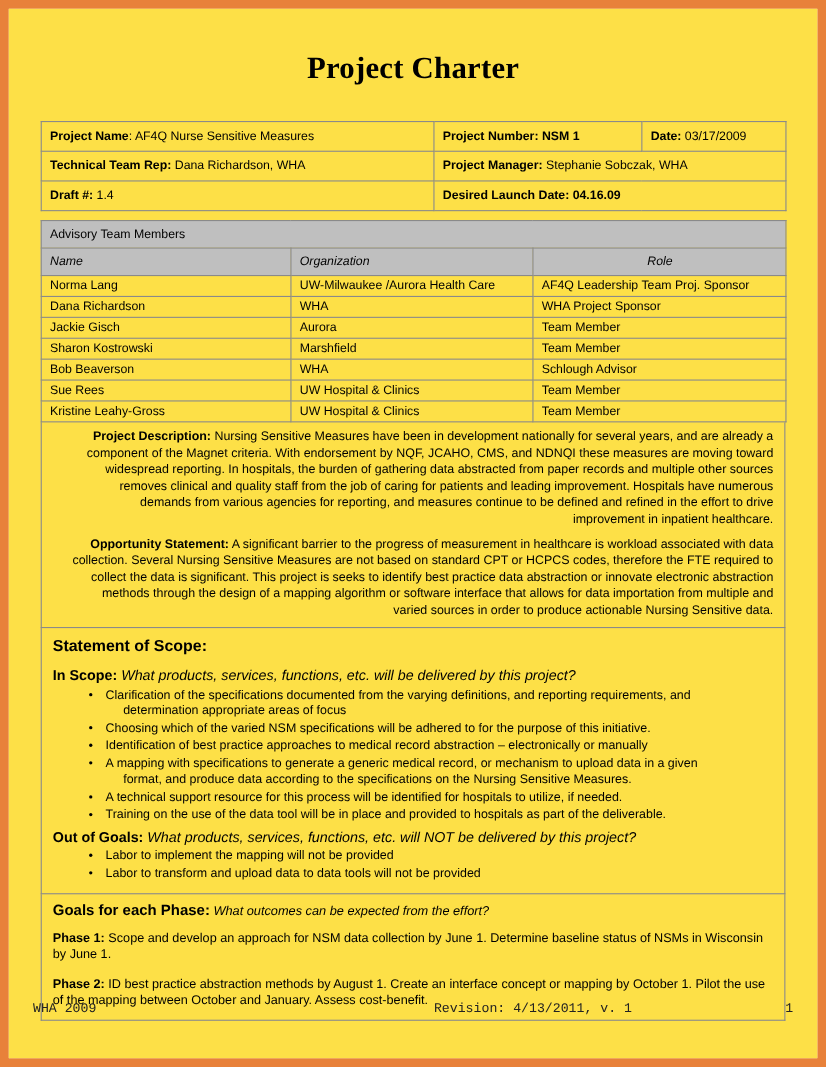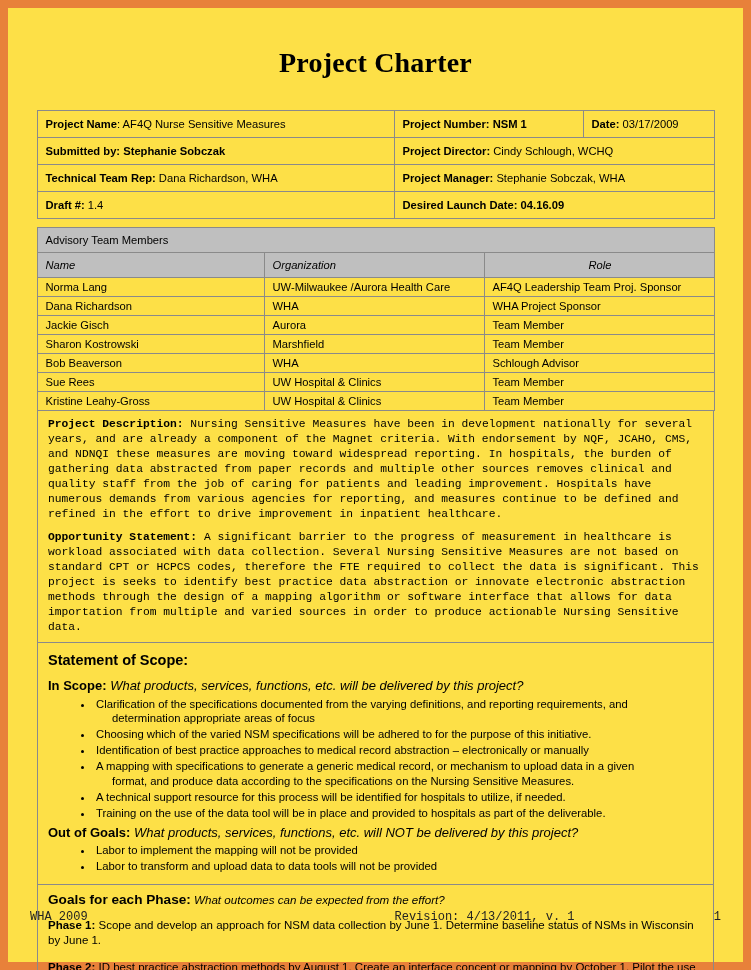--- a/index.html
+++ b/index.html
@@ -77,21 +77,21 @@
   #body-table { margin-top: 0; border-collapse: collapse; width: 677px; margin-left: auto; margin-right: auto; table-layout: fixed; }
   #body-table td {
     border: 1px solid #8a8a8a;
     border-top: none;
     padding: 6px 10px 7px 10px;
     font-size: 11.3px;
     line-height: 1.33;
     vertical-align: top;
   }
   #body-table td.topline { border-top: 1px solid #8a8a8a; }
-  p.para { margin: 0 0 8px 0; text-align: left; font-family: Liberation Mono, monospace; }
+  p.para { margin: 0 0 8px 12px; text-align: right; }
   p.para:last-child { margin-bottom: 0; }
   .sect-h {
     font-weight: bold;
     font-size: 14.5px;
     margin: 2px 0 7px 0;
   }
   .scope-lead {
     margin: 0 0 2px 0;
     font-size: 13px;
   }
@@ -145,24 +145,20 @@
           <col style="width:189px">
           <col style="width:131px">
         </colgroup>
     <tbody>
       <tr>
         <td><span class="lbl">Project Name</span><span>:</span><span> AF4Q  Nurse Sensitive Measures</span></td>
         <td><span class="lbl">Project Number: NSM 1</span></td>
         <td><span class="lbl">Date:</span><span> 03/17/2009</span></td>
       </tr>
       <tr>
-        <td><span class="lbl">Submitted by:</span><span class="lbl">  Stephanie Sobczak</span></td>
-        <td colspan="2"><span class="lbl">Project Director:</span><span>  Cindy Schlough, WCHQ</span></td>
-      </tr>
-      <tr>
         <td><span class="lbl">Technical Team Rep:</span><span>  Dana Richardson, WHA</span></td>
         <td colspan="2"><span class="lbl">Project Manager:</span><span>  Stephanie Sobczak, WHA</span></td>
       </tr>
       <tr>
         <td><span class="lbl">Draft #:</span><span> 1.4</span></td>
         <td colspan="2"><span class="lbl">Desired Launch Date:</span><span class="lbl">   04.16.09</span></td>
       </tr>
     </tbody>
   </table>
 

